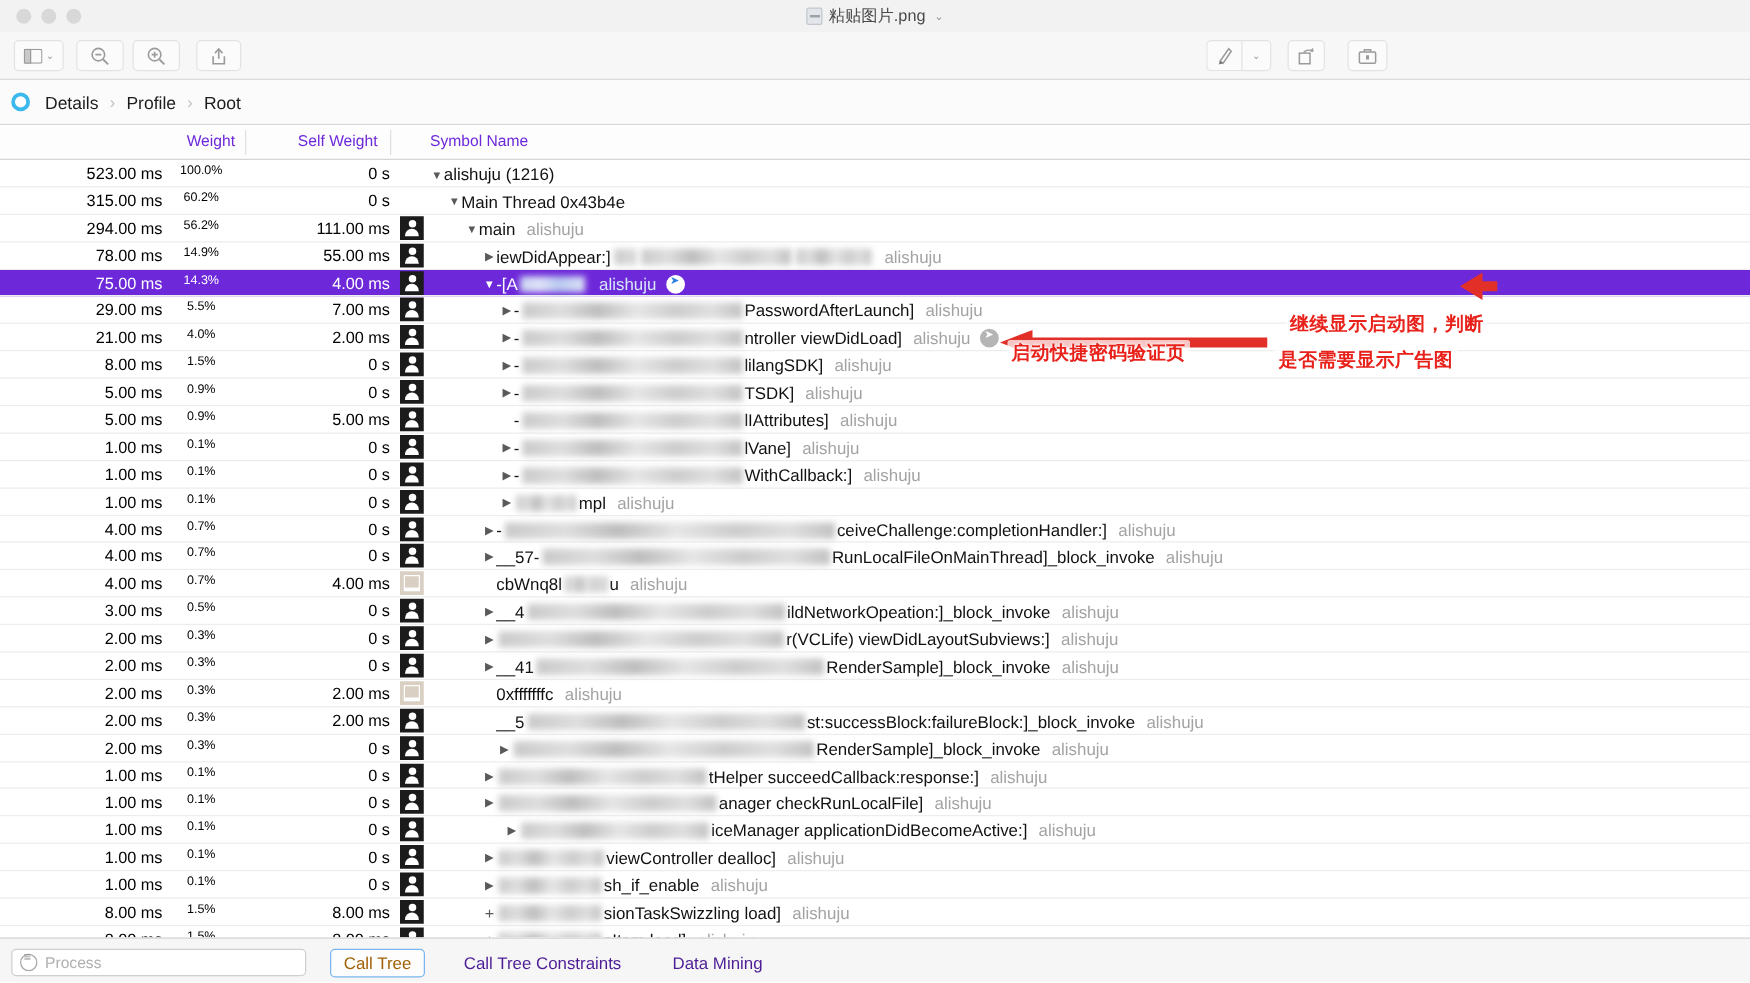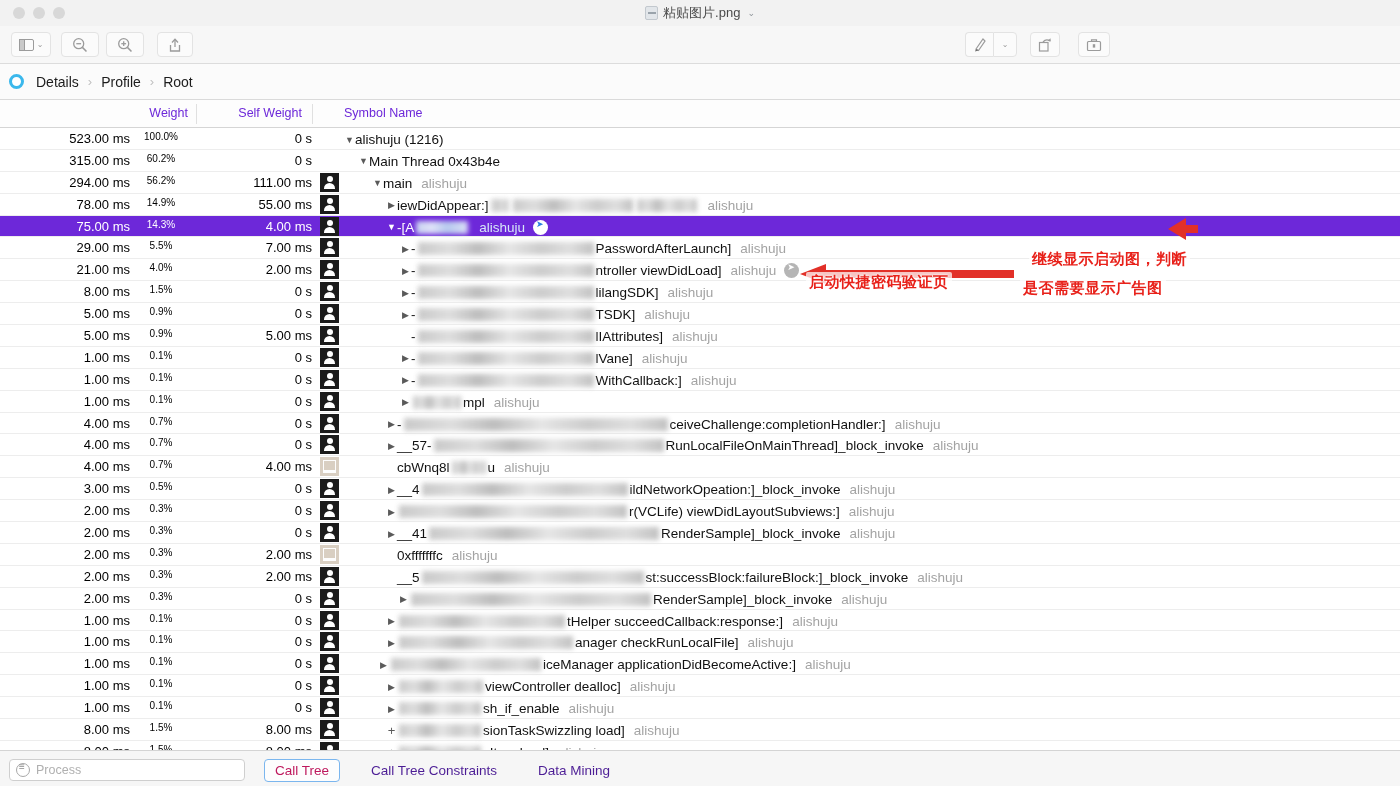--- a/index.html
+++ b/index.html
@@ -203,21 +203,21 @@
   .filter-ic::after {
     content: "\2261"; position: absolute; left: 2px; top: -3px;
     font-size: 10px; color: #8c8c8c;
   }
   .seg {
     position: absolute; top: 8px; height: 23px;
     display: flex; align-items: center; justify-content: center;
     font-size: 13.5px; color: #4c1d95; padding: 0 10px;
   }
   .seg.active {
-    border: 1px solid #7bb6ee; border-radius: 4px; color: #be185d;
+    border: 1px solid #7bb6ee; border-radius: 4px; color: #a16207;
     background: #fdfdfd;
   }
   .seg-calltree { left: 264px; }
   .seg-constraints { left: 361px; }
   .seg-mining { left: 528px; }
 </style>
 </head>
 <body>
 
 <div id="app">
@@ -657,21 +657,21 @@
           <span class="sym-lib">alishuju</span>
         </div>
       </div>
       <div class="row">
         <div class="c-weight">1.00 ms</div>
         <div class="c-pct">0.1%</div>
         <div class="c-self">0 s</div>
         <div class="c-icon">
           <div class="ic-user" style="position: relative;"></div>
         </div>
-        <div class="c-sym" style="left: 378px;">
+        <div class="c-sym" style="left: 404px;">
           <span class="tri closed"></span>
           <span class="blur" style="width: 150px; margin-left: 2px; margin-right: 2px;"></span>
           <span class="sym-txt">iceManager applicationDidBecomeActive:]</span>
           <span class="sym-lib">alishuju</span>
         </div>
       </div>
       <div class="row">
         <div class="c-weight">1.00 ms</div>
         <div class="c-pct">0.1%</div>
         <div class="c-self">0 s</div>

